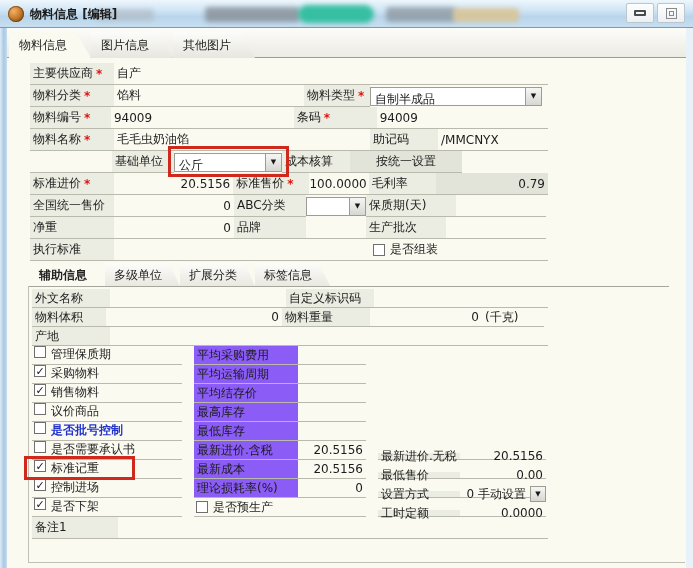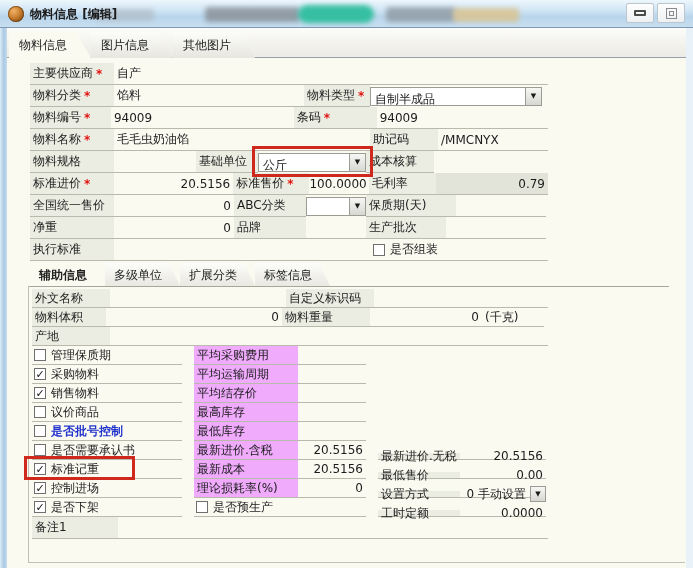--- a/index.html
+++ b/index.html
@@ -65,23 +65,23 @@
   
   .substrip { margin:2px 0 0 22px; width:640px; height:24px; border-bottom:1px solid #A6A69C; display:flex; padding-left:1px; }
   .stab { position:relative; height:23px; margin-bottom:-1px; padding:4px 18px 0 9px; font-size:12px; color:#222;
     background:linear-gradient(#FCFCFA,#E9E8E1); clip-path:polygon(0 0,calc(100% - 11px) 0,100% 100%,0 100%);
     filter:drop-shadow(0 0 1px #9AA49E); }
   .stab.active { background:#FBFAF1; font-weight:bold; z-index:2; }
 
   .aux { margin:2px 0 0 25px; width:516px; }
   .arow { display:flex; height:19px; align-items:stretch; }
   .crow { display:flex; height:19px; align-items:stretch; }
-  .c1 { position:relative; width:150px; display:flex; align-items:center; border-bottom:1px solid #B9B9AE; padding-left:2px; }
+  .c1 { position:relative; width:150px; display:flex; align-items:flex-start; border-bottom:1px solid #B9B9AE; padding-left:2px; }
   .c2 { width:172px; margin-left:12px; display:flex; align-items:stretch; border-bottom:1px solid #B9B9AE; }
-  .c2 .l { width:104px; background:#f0abfc; display:flex; align-items:center; padding-left:3px; }
+  .c2 .l { width:104px; background:#8b5cf6; display:flex; align-items:center; padding-left:3px; }
   .c2 .v { flex:1; display:flex; align-items:center; justify-content:flex-end; padding-right:3px; }
   .c3 { width:168px; margin-left:12px; display:flex; align-items:stretch;margin-top:12px; }
   .c3.filled { border-bottom:1px solid #B9B9AE; }
   .c3 .l { width:82px; background:#ECEDE2; display:flex; align-items:center; padding-left:3px; }
   .c3 .v { flex:1; display:flex; align-items:center; justify-content:flex-end; padding-right:3px; }
 
   .hl { position:absolute; border:3px solid #CF291D; pointer-events:none; z-index:6; }
 
   .remarks .row { height:22px; }
 </style>
@@ -168,31 +168,31 @@
         <div class="cell lbl" style="width:84px">
             <span>物料名称</span>
             <span class="req">*</span>
           </div>
         <div class="cell val" style="width:256px">毛毛虫奶油馅</div>
         <div class="cell lbl" style="width:68px">助记码</div>
         <div class="cell val" style="width:110px">/MMCNYX</div>
       </div>
 
       <div class="row">
-        <div class="cell lbl" style="width:84px">物料规格</div>
         <div class="cell val" style="width:82px"></div>
         <div class="cell lbl" style="width:62px">基础单位</div>
         <div class="ddwrap" style="width:108px">
           <div class="dd">
               <span class="ddtxt">公斤</span>
               <span class="ddbtn">▼</span>
             </div>
           <div class="hl" style="left:-6px;right:-7px;top:-5px;bottom:-4px;"></div>
         </div>
         <div class="cell lbl" style="width:68px">成本核算</div>
+        <div class="cell grayv ctr" style="width:112px">按统一设置</div>
       </div>
 
       <div class="row">
         <div class="cell lbl" style="width:84px">
             <span>标准进价</span>
             <span class="req">*</span>
           </div>
         <div class="cell val num" style="width:120px">20.5156</div>
         <div class="cell lbl" style="width:76px">
             <span>标准售价</span>

